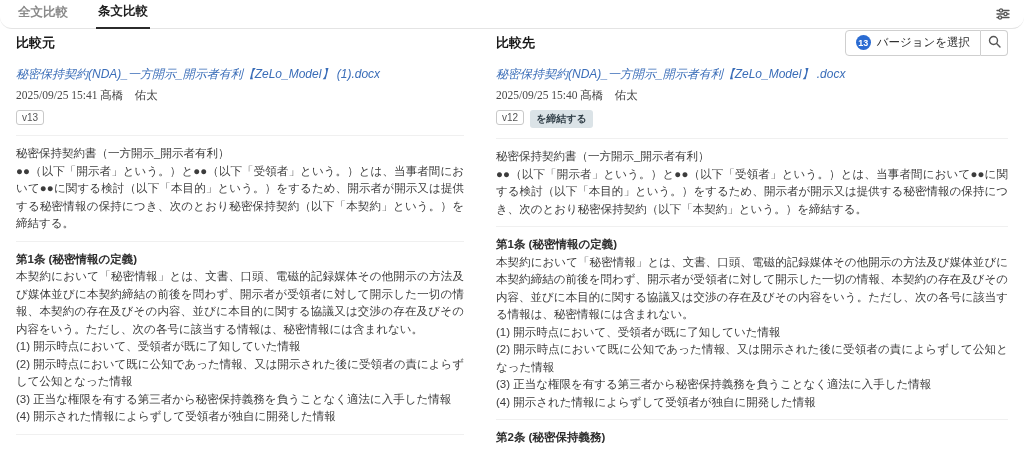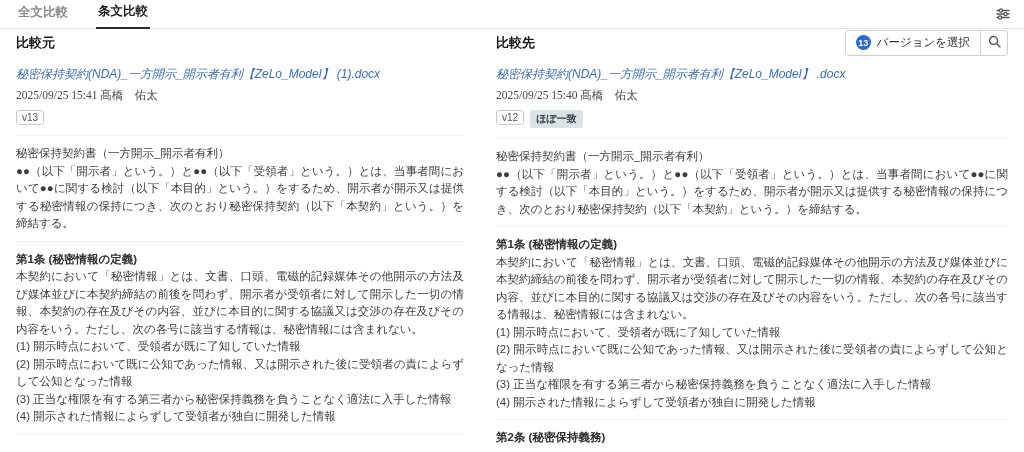--- a/index.html
+++ b/index.html
@@ -1,19 +1,19 @@
 <!DOCTYPE html>
 <html style="--link: #3a6db8; --hl-source: #f9e2d2; --hl-target: #d8e3df; --badge-count-bg: #2a6bd2; --match-badge-bg: #dbe3e7;"><head>
 <meta charset="utf-8">
 <style>
   * { margin:0; padding:0; box-sizing:border-box; }
   html,body { width:1024px; height:452px; overflow:hidden; background:#ffffff;
     font-family:"Liberation Sans","DejaVu Sans",sans-serif; }
   .tabbar { position:relative; display:flex; align-items:flex-end; gap:26px;
-    padding:0 16px; height:29px; border-bottom:1px solid #e4e4e4; }
+    padding:0 16px; height:29px; border-bottom:1px solid #e4e4e4;border-radius:12px; }
   .tab { font-size:12.5px; font-weight:700; color:#8a8a8a; padding:6px 2px 7px;
     cursor:pointer; }
   .tab.active { color:#1f1f1f; border-bottom:2px solid #2b2b2b; margin-bottom:-1px; }
   .tabbar-actions { position:absolute; right:12px; top:5px; }
   .icon-btn { background:none; border:none; cursor:pointer; padding:2px; color:#555; }
   .content { display:flex; gap:32px; padding:0 16px; }
   .pane { min-width:0; }
   .pane.left { flex:0 0 448px; }
   .pane.right { flex:1 1 auto; }
   .pane-head { display:flex; justify-content:space-between; align-items:center;
@@ -113,21 +113,21 @@
         </button>
       </div>
     </div>
     <a href="#" class="doc-title">秘密保持契約(NDA)_一方開示_開示者有利【ZeLo_Model】 .docx</a>
     <div class="doc-meta">
       <span>2025/09/25 15:40</span>
       <span>髙橋　佑太</span>
     </div>
     <div class="badge-row">
       <span class="vbadge">v12</span>
-      <span class="match-badge">ほぼ一致</span>
+      <span class="match-badge">を締結する</span>
     </div>
     <div class="doc-body" id="right-body">
         <div class="block">
           <div class="para"><span>秘密保持契約書（一方開示_開示者有利）</span></div>
           <div class="para"><span>●●（以下「開示者」という。）と●●（以下「受領者」という。）とは、当事者間において●●に関する検討（以下「本目的」という。）をするため、開示者が開示又は提供する秘密情報の保持につき、次のとおり秘密保持契約（以下「本契約」という。）を締結する。</span></div>
         </div>
         <div class="block">
           <div class="bheading">第1条 (秘密情報の定義)</div>
           <div class="para"><span>本契約において「秘密情報」とは、文書、口頭、電磁的記録媒体その他開示の方法及び媒体並びに本契約締結の前後を問わず、開示者が受領者に対して開示した一切の情報、本契約の存在及びその内容、並びに本目的に関する協議又は交渉の存在及びその内容をいう。ただし、次の各号に該当する情報は、秘密情報には含まれない。</span></div>
           <div class="para"><span>(1) 開示時点において、受領者が既に了知していた情報</span></div>

